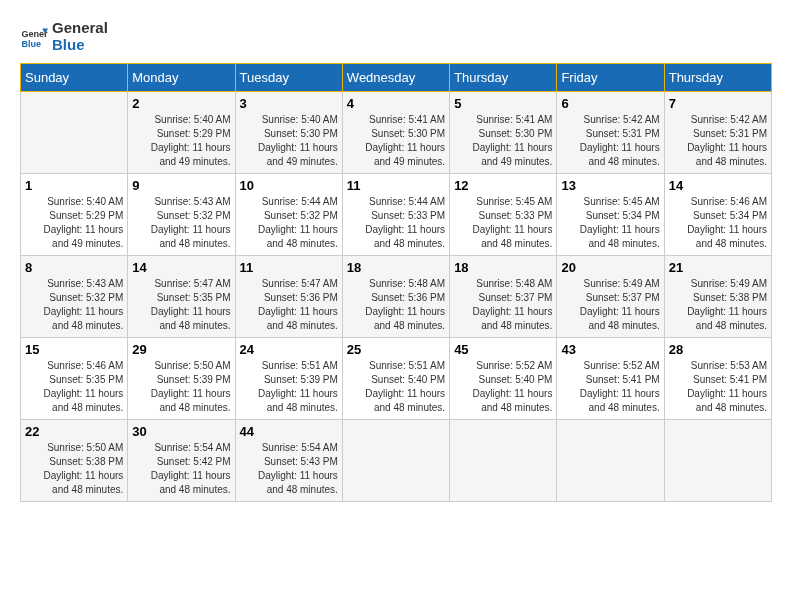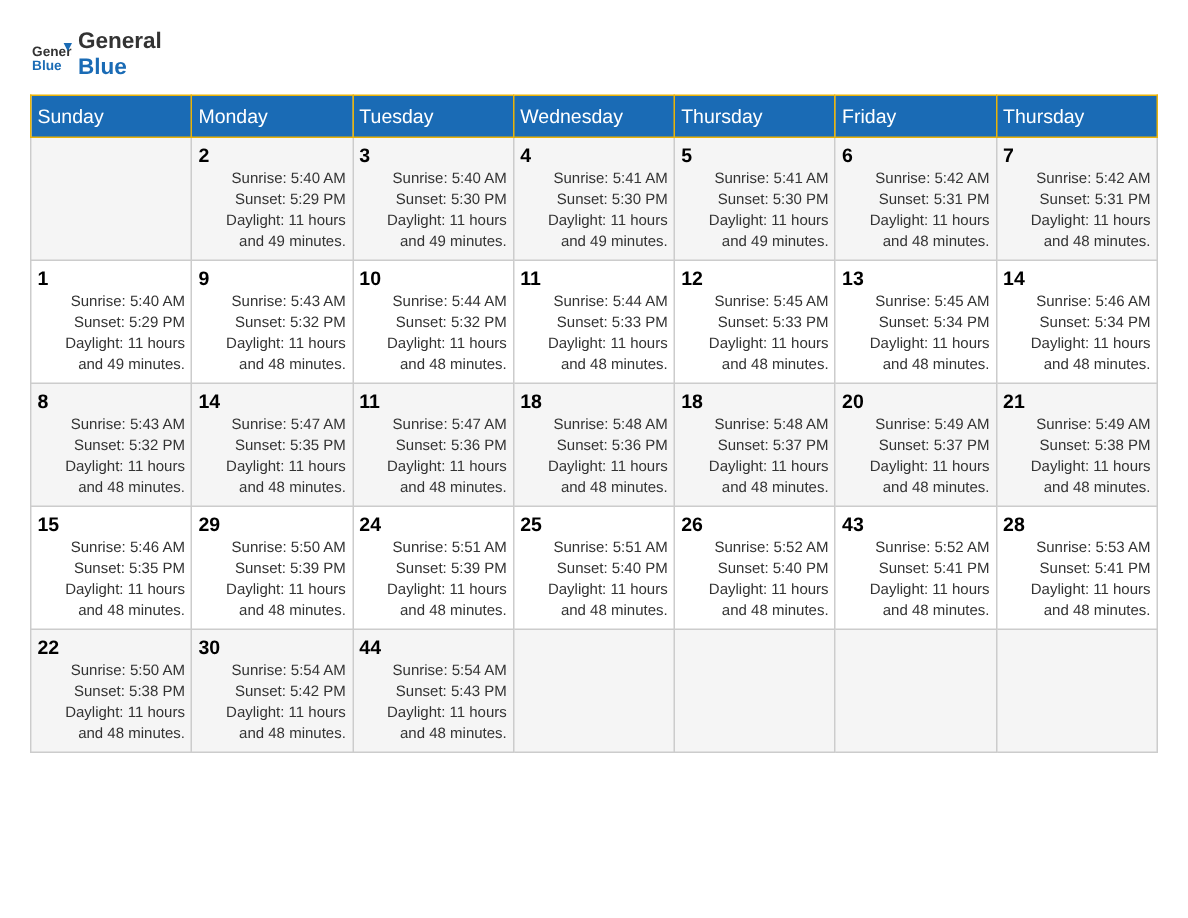--- a/index.html
+++ b/index.html
@@ -257,21 +257,21 @@
 Sunset: 5:39 PM
 Daylight: 11 hours and 48 minutes.</div>
         </td>
         <td>
           <span class="day-number">25</span>
           <div class="day-info" style="white-space: pre-line;">Sunrise: 5:51 AM
 Sunset: 5:40 PM
 Daylight: 11 hours and 48 minutes.</div>
         </td>
         <td>
-          <span class="day-number">26</span>
+          <span class="day-number">45</span>
           <div class="day-info" style="white-space: pre-line;">Sunrise: 5:52 AM
 Sunset: 5:40 PM
 Daylight: 11 hours and 48 minutes.</div>
         </td>
         <td>
           <span class="day-number">43</span>
           <div class="day-info" style="white-space: pre-line;">Sunrise: 5:52 AM
 Sunset: 5:41 PM
 Daylight: 11 hours and 48 minutes.</div>
         </td>

